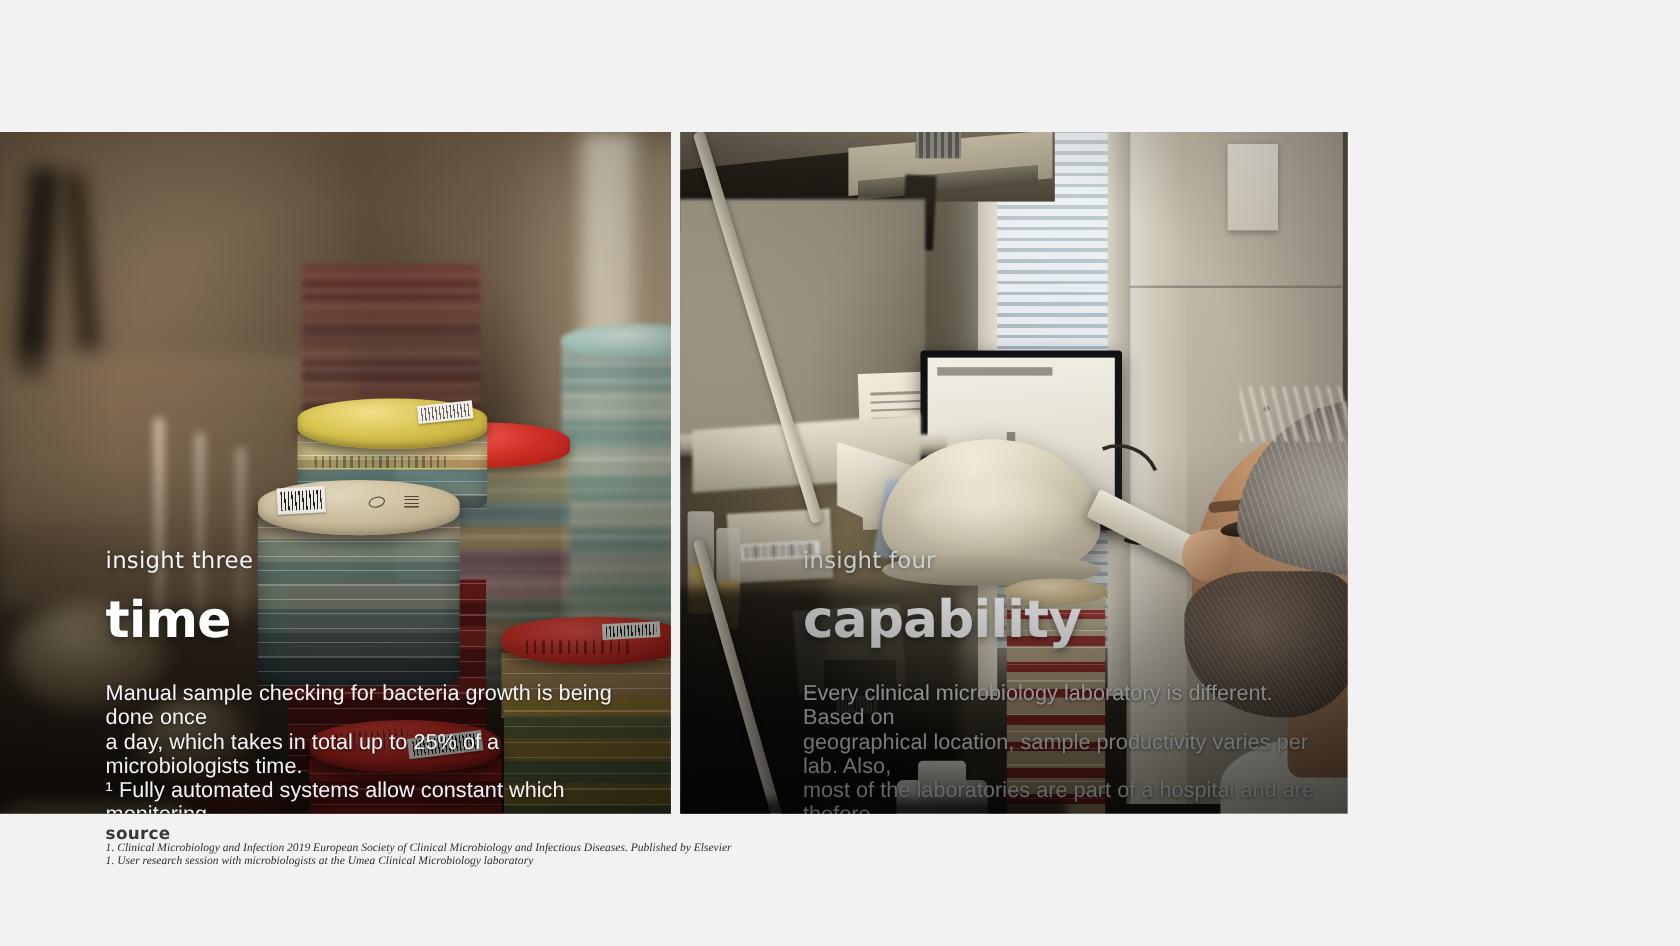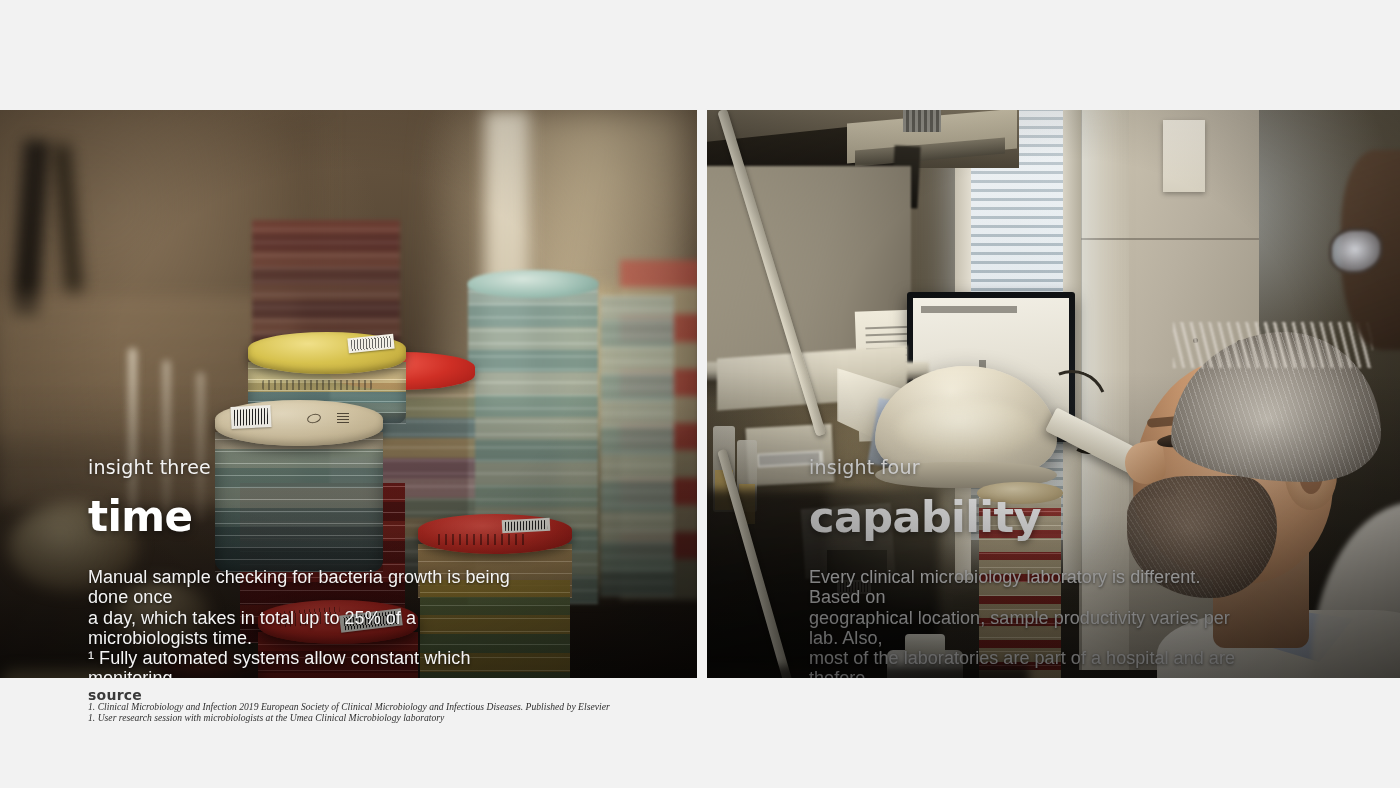--- a/index.html
+++ b/index.html
@@ -13,21 +13,21 @@
   .slide{
     position:relative;
     width:1400px; height:788px;
     background:#f2f2f2;
   }
 
   
   .panels{
     position:absolute;
     left:0; top:110px;
-    width:1400px; height:568px;
+    width:1123px; height:568px;
     display:flex;
   }
   .panel{
     position:relative;
     height:568px;
     overflow:hidden;
     background:#2a2119;
   }
   .panel-left{ width:697px; }
   .panel-gap{ width:10px; height:568px; background:#f2f2f2; }

